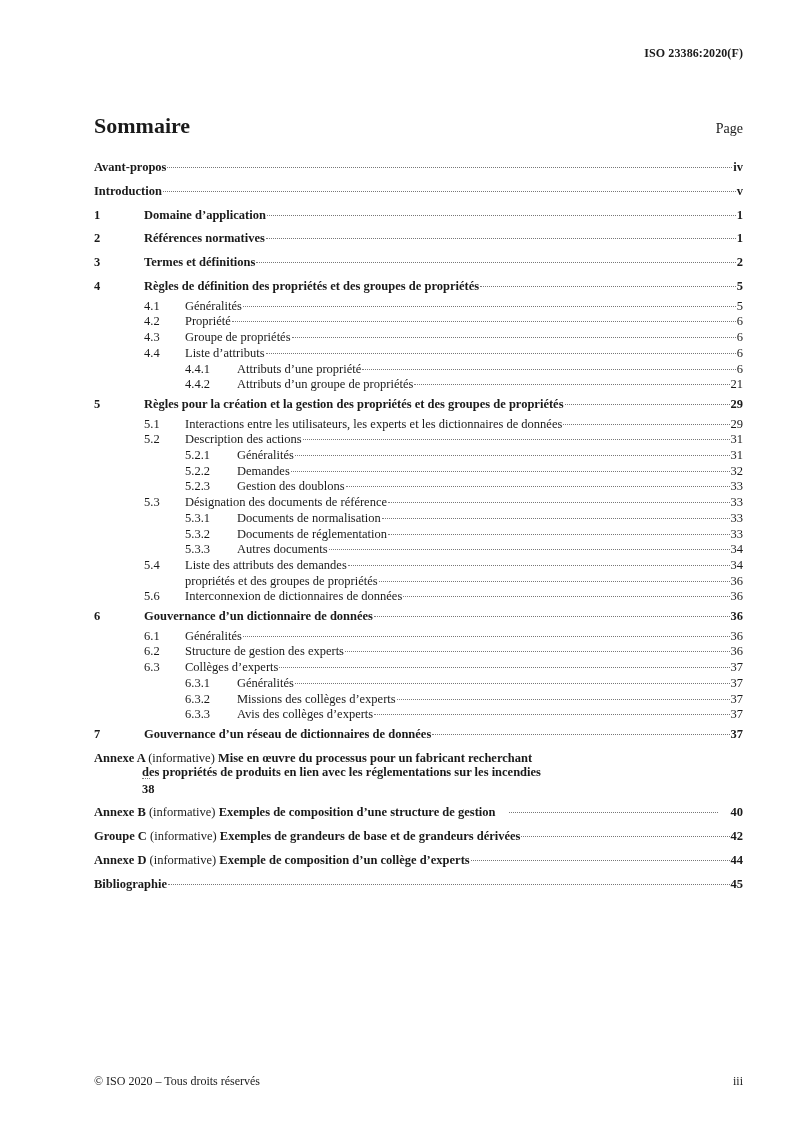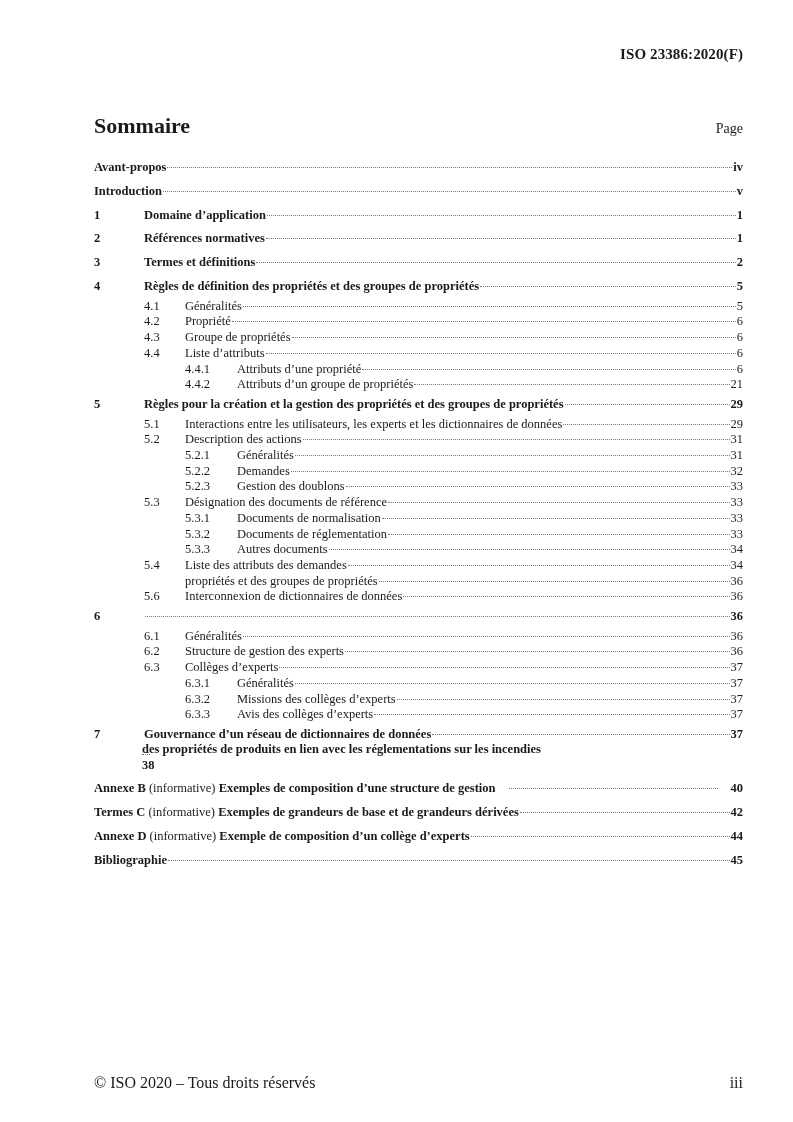--- a/index.html
+++ b/index.html
@@ -1,18 +1,18 @@
 <!DOCTYPE html>
 <html><head>
 <meta charset="utf-8">
 <style>
   html, body { margin:0; padding:0; background:#ffffff; }
   body { width:793px; height:1122px; position:relative; overflow:hidden;
          font-family:"DejaVu Serif", "Liberation Serif", serif; color:#1a1a1a; }
-  .header-code { position:absolute; top:46px; right:50px; font-weight:bold; font-size:15px;
+  .header-code { position:absolute; top:46px; right:50px; font-weight:bold; font-size:12px;
                  font-family:"Liberation Serif", serif; letter-spacing:0.1px; }
   .title-row { position:absolute; top:113px; left:94px; right:50px; display:flex;
                justify-content:space-between; align-items:baseline;gap:40px; }
   .title { font-family:"Liberation Serif", serif; font-weight:bold; font-size:22px; }
   .page-label { font-family:"Liberation Serif", serif; font-size:14px; }
   .toc { position:absolute; top:156px; left:94px; right:50px;
          font-family:"Liberation Serif", serif; font-size:12.5px; }
   .row { display:flex; align-items:baseline; height:15.7px; line-height:15.7px; }
   .row.top { height:23.8px; line-height:23.8px; font-weight:bold; }
   .num { flex:0 0 auto; }
@@ -20,21 +20,21 @@
   .ind-l2 { padding-left:50px; }
   .num.l2 { width:41px; }
   .ind-l3 { padding-left:91px; }
   .num.l3 { width:52px; }
   .text { flex:0 1 auto; white-space:nowrap; }
   .dots { flex:1 1 auto; border-bottom:1px dotted #777; margin:0 1px; transform:translateY(-3px); min-width:8px; }
   .pg { flex:0 0 auto; text-align:left; }
   .normal { font-weight:normal; }
   .annex-cont { padding-left:47px; }
   .footer { position:absolute; top:1074px; left:94px; right:50px; display:flex;
-            justify-content:space-between; font-family:"Liberation Serif", serif; font-size:16px; }
+            justify-content:space-between; font-family:"Liberation Serif", serif; font-size:12px; }
 </style>
 </head>
 <body>
 
 <div class="header-code">ISO 23386:2020(F)</div>
 
 <div class="title-row">
   <span class="title">Sommaire</span>
   <span class="page-label">Page</span>
 </div>
@@ -188,20 +188,21 @@
   </div>
   <div class="row ind-l2">
     <span class="num l2">5.6</span>
     <span class="text">Interconnexion de dictionnaires de données</span>
     <span class="dots"></span>
     <span class="pg">36</span>
   </div>
 
   <div class="row top">
     <span class="num l1">6</span>
+    <span class="text">Gouvernance d’un dictionnaire de données</span>
     <span class="dots"></span>
     <span class="pg">36</span>
   </div>
   <div class="row ind-l2">
     <span class="num l2">6.1</span>
     <span class="text">Généralités</span>
     <span class="dots"></span>
     <span class="pg">36</span>
   </div>
   <div class="row ind-l2">
@@ -236,38 +237,45 @@
   </div>
 
   <div class="row top">
     <span class="num l1">7</span>
     <span class="text">Gouvernance d’un réseau de dictionnaires de données</span>
     <span class="dots"></span>
     <span class="pg">37</span>
   </div>
 
   <div>
+    <div class="row top">
+      <span class="text">
+        <span>Annexe A</span>
+        <span class="normal">(informative)</span>
+        <span>Mise en œuvre du processus pour un fabricant recherchant</span>
+      </span>
+    </div>
     <div class="row annex-cont" style="font-weight:bold;margin-top:-5px;flex-direction:column;">
       <span class="text">des propriétés de produits en lien avec les réglementations sur les incendies</span>
       <span class="dots"></span>
       <span class="pg">38</span>
     </div>
   </div>
   <div class="row top" style="margin-top:20px;gap:12px;">
     <span class="text">
       <span>Annexe B</span>
       <span class="normal">(informative)</span>
       <span>Exemples de composition d’une structure de gestion</span>
     </span>
     <span class="dots"></span>
     <span class="pg">40</span>
   </div>
   <div class="row top">
     <span class="text">
-      <span>Termes C</span>
+      <span>Groupe C</span>
       <span class="normal">(informative)</span>
       <span>Exemples de grandeurs de base et de grandeurs dérivées</span>
     </span>
     <span class="dots"></span>
     <span class="pg">42</span>
   </div>
   <div class="row top">
     <span class="text">
       <span>Annexe D</span>
       <span class="normal">(informative)</span>

